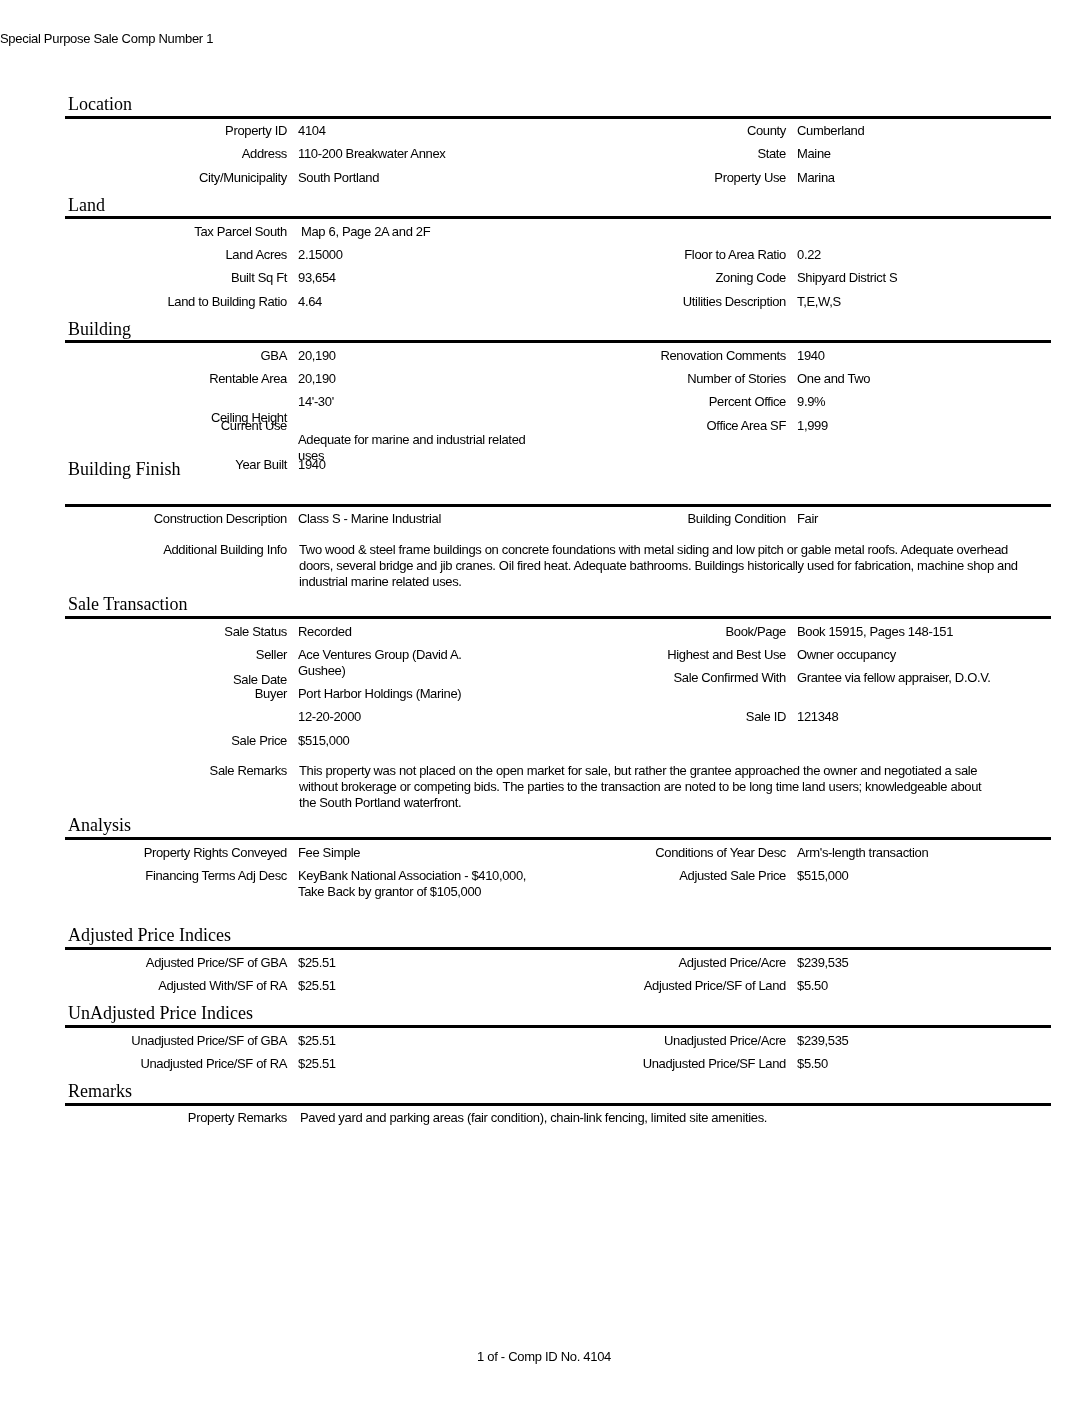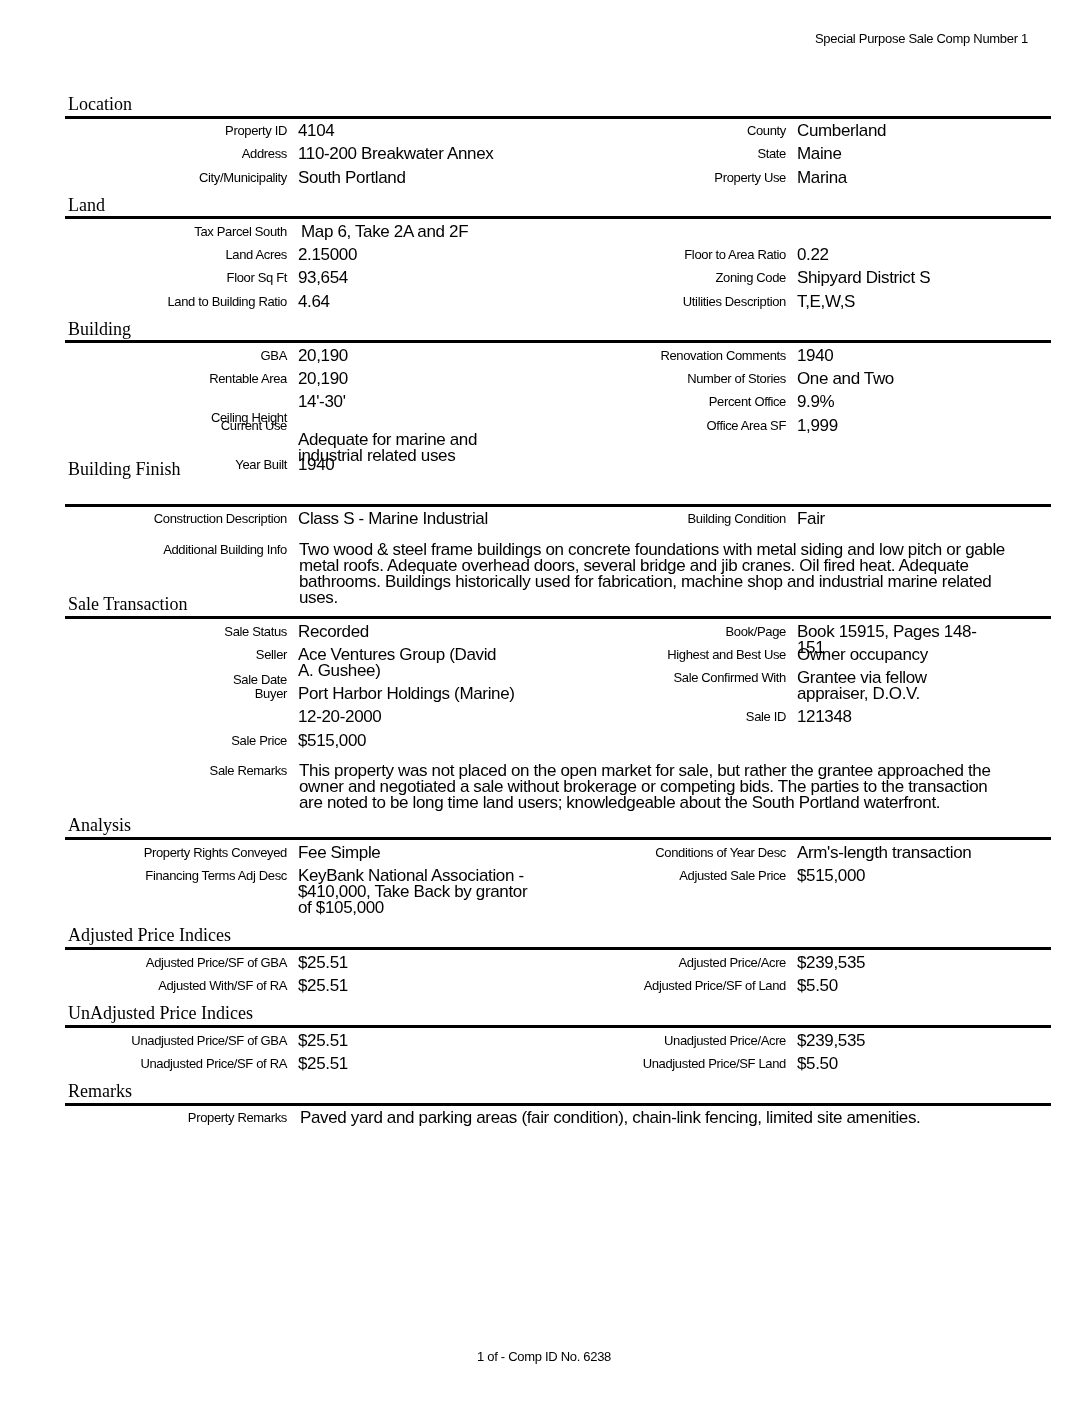--- a/index.html
+++ b/index.html
@@ -1,25 +1,25 @@
 <!DOCTYPE html>
 <html><head>
 <meta charset="utf-8">
 <style>
   html, body { margin:0; padding:0; background:#fff; }
   body { width:1088px; height:1408px; position:relative; overflow:hidden; color:#000;
          font-family:"Liberation Sans", sans-serif; }
-  .page-title { position:absolute; top:31px; left:0; width:1028px; text-align:right; font-size:13px; letter-spacing:-0.3px; }
+  .page-title { position:absolute; top:31px; left:0; width:1028px; text-align:left; font-size:13px; letter-spacing:-0.3px; }
   .footer { position:absolute; top:1349px; left:0; width:1088px; text-align:center; font-size:13px; letter-spacing:-0.3px; }
   .section-title { position:absolute; left:68px; font-family:"Liberation Serif", serif; font-size:18px; }
   .rule { position:absolute; left:65px; width:986px; height:3px; background:#000; }
   .lbl { position:absolute; width:260px; text-align:right; font-size:13px; letter-spacing:-0.35px; white-space:nowrap; }
   .lbl.l { left:27px; }
   .lbl.r { left:526px; }
-  .val { position:absolute; font-size:17px; letter-spacing:-0.35px; line-height:16px; }
+  .val { position:absolute; font-size:13px; letter-spacing:-0.35px; line-height:16px; }
   .val.l { left:298px; width:230px; }
   .val.r { left:797px; width:200px; }
   .val.wide { left:299px; width:720px; }
 </style>
 </head>
 <body>
 
 <div class="page-title">Special Purpose Sale Comp Number 1</div>
 
 <div class="section-title" style="top:94px">Location</div>
@@ -33,24 +33,24 @@
 <div class="lbl r" style="top:123px">County</div>
 <div class="val r" style="top:123px">Cumberland</div>
 <div class="lbl r" style="top:146px">State</div>
 <div class="val r" style="top:146px">Maine</div>
 <div class="lbl r" style="top:170px">Property Use</div>
 <div class="val r" style="top:170px">Marina</div>
 
 <div class="section-title" style="top:195px">Land</div>
 <div class="rule" style="top:216px"></div>
 <div class="lbl l" style="top:224px">Tax Parcel South</div>
-<div class="val l" style="top:224px; left:301px">Map 6, Take 2A and 2F</div>
+<div class="val l" style="top:224px; left:301px">Map 6, Page 2A and 2F</div>
 <div class="lbl l" style="top:247px">Land Acres</div>
 <div class="val l" style="top:247px">2.15000</div>
-<div class="lbl l" style="top:270px">Floor Sq Ft</div>
+<div class="lbl l" style="top:270px">Built Sq Ft</div>
 <div class="val l" style="top:270px">93,654</div>
 <div class="lbl l" style="top:294px">Land to Building Ratio</div>
 <div class="val l" style="top:294px">4.64</div>
 <div class="lbl r" style="top:247px">Floor to Area Ratio</div>
 <div class="val r" style="top:247px">0.22</div>
 <div class="lbl r" style="top:270px">Zoning Code</div>
 <div class="val r" style="top:270px">Shipyard District S</div>
 <div class="lbl r" style="top:294px">Utilities Description</div>
 <div class="val r" style="top:294px">T,E,W,S</div>
 
@@ -138,13 +138,13 @@
 <div class="lbl r" style="top:1033px">Unadjusted Price/Acre</div>
 <div class="val r" style="top:1033px">$239,535</div>
 <div class="lbl r" style="top:1056px">Unadjusted Price/SF Land</div>
 <div class="val r" style="top:1056px">$5.50</div>
 
 <div class="section-title" style="top:1081px">Remarks</div>
 <div class="rule" style="top:1103px"></div>
 <div class="lbl l" style="top:1110px">Property Remarks</div>
 <div class="val wide" style="top:1110px; left:300px">Paved yard and parking areas (fair condition), chain-link fencing, limited site amenities.</div>
 
-<div class="footer">1 of  - Comp ID No. 6238</div>
+<div class="footer">1 of  - Comp ID No. 4104</div>
 
 </body></html>

